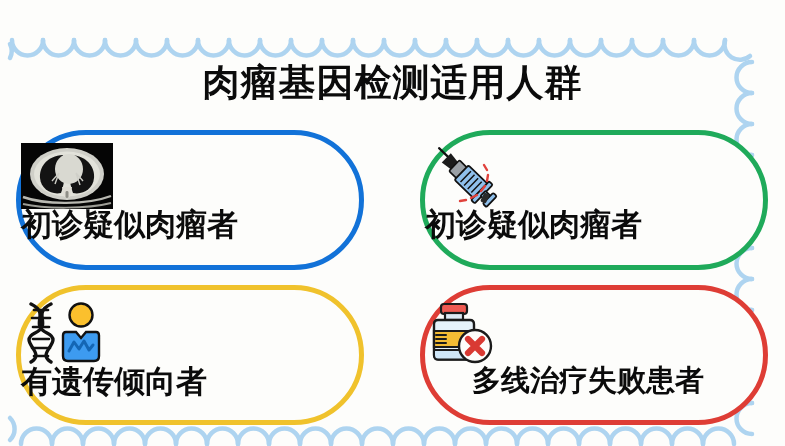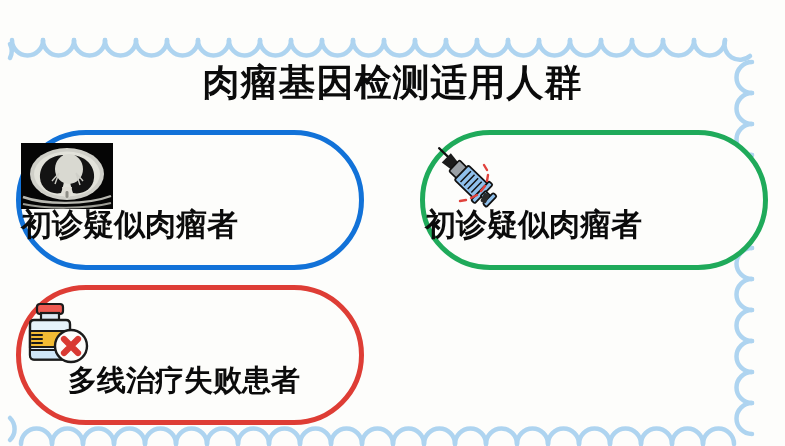--- a/index.html
+++ b/index.html
@@ -217,20 +217,48 @@
             <path d="M 62 38 L 63 32"></path>
             <path d="M 62 27 L 59 22"></path>
           </g>
 
           <rect x="57" y="50" width="6" height="10" rx="1.6" fill="#2a2a2a" transform="rotate(26 60 55)"></rect>
         </svg>
       </div>
       <div class="card-label">初诊疑似肉瘤者</div>
     </div>
 
+    <div class="card yellow" style="border-color: rgb(240, 194, 44);">
+      <div class="card-icon">
+        <svg width="86" height="62" viewBox="0 0 86 62">
+
+          <g stroke="#111" stroke-width="3.4" fill="none" stroke-linecap="round">
+            <path d="M 10 2 C 30 12 8 22 26 31 C 44 40 14 50 30 60"></path>
+            <path d="M 30 2 C 10 12 32 22 14 31 C -4 40 26 50 10 60"></path>
+          </g>
+          <g stroke="#111" stroke-width="2.6" stroke-linecap="round">
+            <path d="M 13 8 L 27 8"></path>
+            <path d="M 11 16 L 29 16"></path>
+            <path d="M 12 25 L 28 25"></path>
+            <path d="M 12 37 L 28 37"></path>
+            <path d="M 11 46 L 29 46"></path>
+            <path d="M 13 54 L 27 54"></path>
+          </g>
+
+          <circle cx="60" cy="13" r="11.5" fill="#fbc02d" stroke="#111" stroke-width="2.4"></circle>
+
+          <path d="M 45 30 L 55 30 L 60 36 L 65 30 L 75 30 C 77 30 78 31.5 78 33.5
+                   L 78 54 C 78 57 76 59 73 59 L 47 59 C 44 59 42 57 42 54
+                   L 42 33.5 C 42 31.5 43 30 45 30 Z" fill="#3d9bf0" stroke="#111" stroke-width="2.4"></path>
+
+          <path d="M 48 49 L 53 40 L 58 47 L 63 39 L 68 48 L 72 43" stroke="#1466b4" stroke-width="3" fill="none" stroke-linejoin="round" stroke-linecap="round"></path>
+        </svg>
+      </div>
+      <div class="card-label">有遗传倾向者</div>
+    </div>
 
     <div class="card red" style="border-color: rgb(222, 61, 53);">
       <div class="card-icon">
         <svg width="70" height="62" viewBox="0 0 70 62">
 
           <rect x="16" y="2" width="26" height="10" rx="3" fill="#ef5a52" stroke="#1b1b1b" stroke-width="2.2"></rect>
 
           <rect x="20" y="11" width="18" height="7" fill="#dce9f4" stroke="#1b1b1b" stroke-width="2.2"></rect>
 
           <path d="M 13 18 L 45 18 C 47.5 18 49 19.8 49 22.3 L 49 53 C 49 55.6 47.5 57.5 45 57.5

